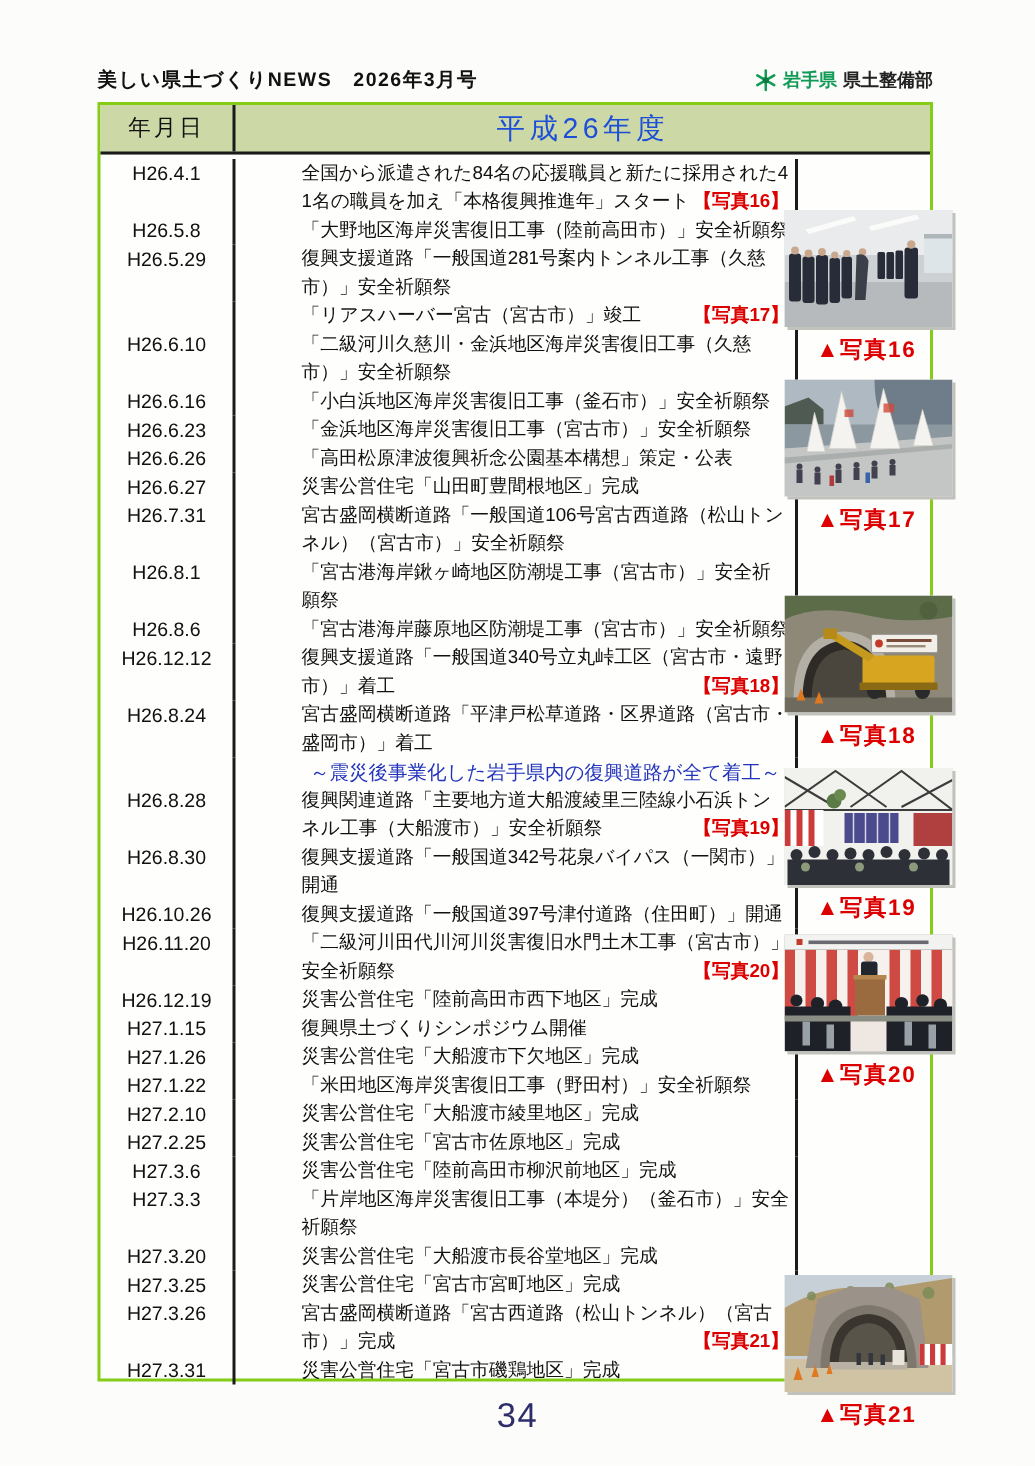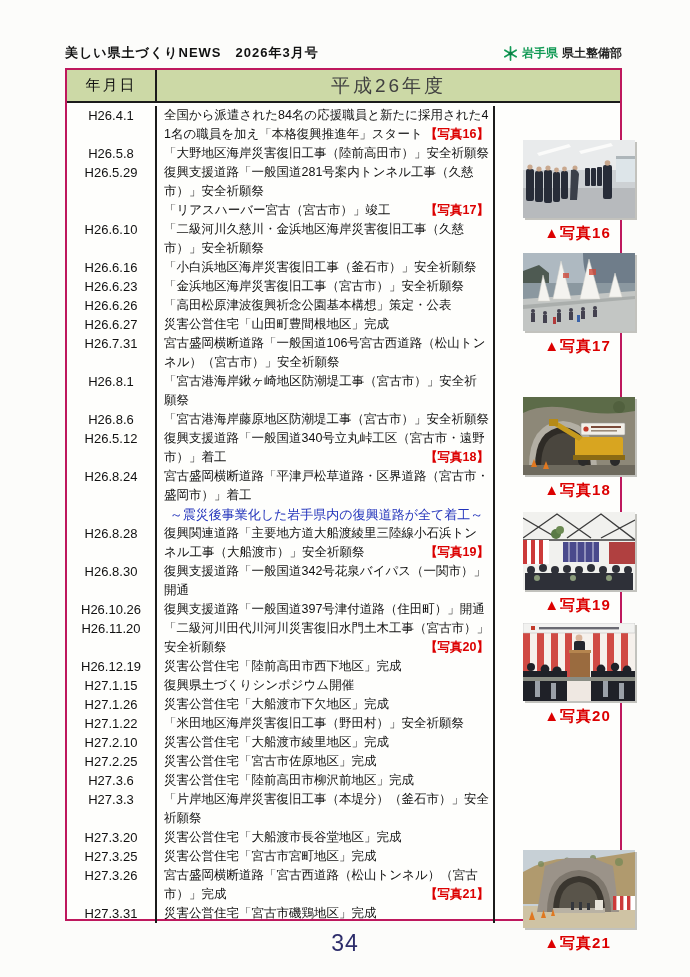--- a/index.html
+++ b/index.html
@@ -16,35 +16,35 @@
   }
   .news-title{ font-size:13px; font-weight:bold; letter-spacing:1px; color:#111;}
   .org{ display:flex; align-items:center; gap:4px; font-size:12px; font-weight:bold;}
   .org .pref{ color:#119a55; }
   .org .dept{ color:#222; }
   .logo{ width:15px; height:15px; display:inline-block; }
 
   
   .tbl{
     position:absolute; left:65px; top:68px; width:557px; height:853px;
-    border:2px solid #be185d; box-sizing:border-box; background:#fefefc;
+    border:2px solid #84cc16; box-sizing:border-box; background:#fefefc;
   }
   .thead{ display:flex; height:33px; background:#ccd9a6; border-bottom:2px solid #1b1b1b; box-sizing:border-box;}
   .th-date{
     width:90px; flex:none; border-right:2px solid #1b1b1b; box-sizing:border-box;
     display:flex; align-items:center; justify-content:center;
     font-size:15px; letter-spacing:2px; color:#111;
   }
   .th-main{
     flex:1; display:flex; align-items:center; justify-content:center;
-    font-size:19px; letter-spacing:3px; color:#404040;
+    font-size:19px; letter-spacing:3px; color:#1d4ed8;
   }
   .tbody{ position:absolute; left:0; right:0; top:33px; bottom:0; }
   .rows{ display:flex; flex-direction:column; height:100%; padding-top:3px; box-sizing:border-box;}
-  .row{ display:flex; flex:none; }
+  .row{ display:flex; flex:none;gap:37px; }
   .row.fill{ flex:1; }
   .cell-date{
     width:90px; flex:none; border-right:2px solid #1b1b1b; box-sizing:border-box;
     text-align:center; font-size:13px; line-height:19px; color:#111;
     padding-top:0;
   }
   .cell-text{
     width:338px; flex:none; border-right:2px solid #1b1b1b; box-sizing:border-box;
     font-size:12.5px; line-height:19px; padding:0 4px 0 7px;
     word-break:break-all; color:#111;
@@ -143,21 +143,21 @@
           </div>
           <div class="row">
             <div class="cell-date">H26.8.1</div>
             <div class="cell-text">「宮古港海岸鍬ヶ崎地区防潮堤工事（宮古市）」安全祈願祭</div>
           </div>
           <div class="row">
             <div class="cell-date">H26.8.6</div>
             <div class="cell-text">「宮古港海岸藤原地区防潮堤工事（宮古市）」安全祈願祭</div>
           </div>
           <div class="row">
-            <div class="cell-date">H26.5.12</div>
+            <div class="cell-date">H26.12.12</div>
             <div class="cell-text">復興支援道路「一般国道340号立丸峠工区（宮古市・遠野市）」着工<span class="tag">【写真18】</span></div>
           </div>
           <div class="row">
             <div class="cell-date">H26.8.24</div>
             <div class="cell-text">宮古盛岡横断道路「平津戸松草道路・区界道路（宮古市・盛岡市）」着工</div>
           </div>
           <div class="row">
             <div class="cell-date"></div>
             <div class="cell-text note">～震災後事業化した岩手県内の復興道路が全て着工～</div>
           </div>

